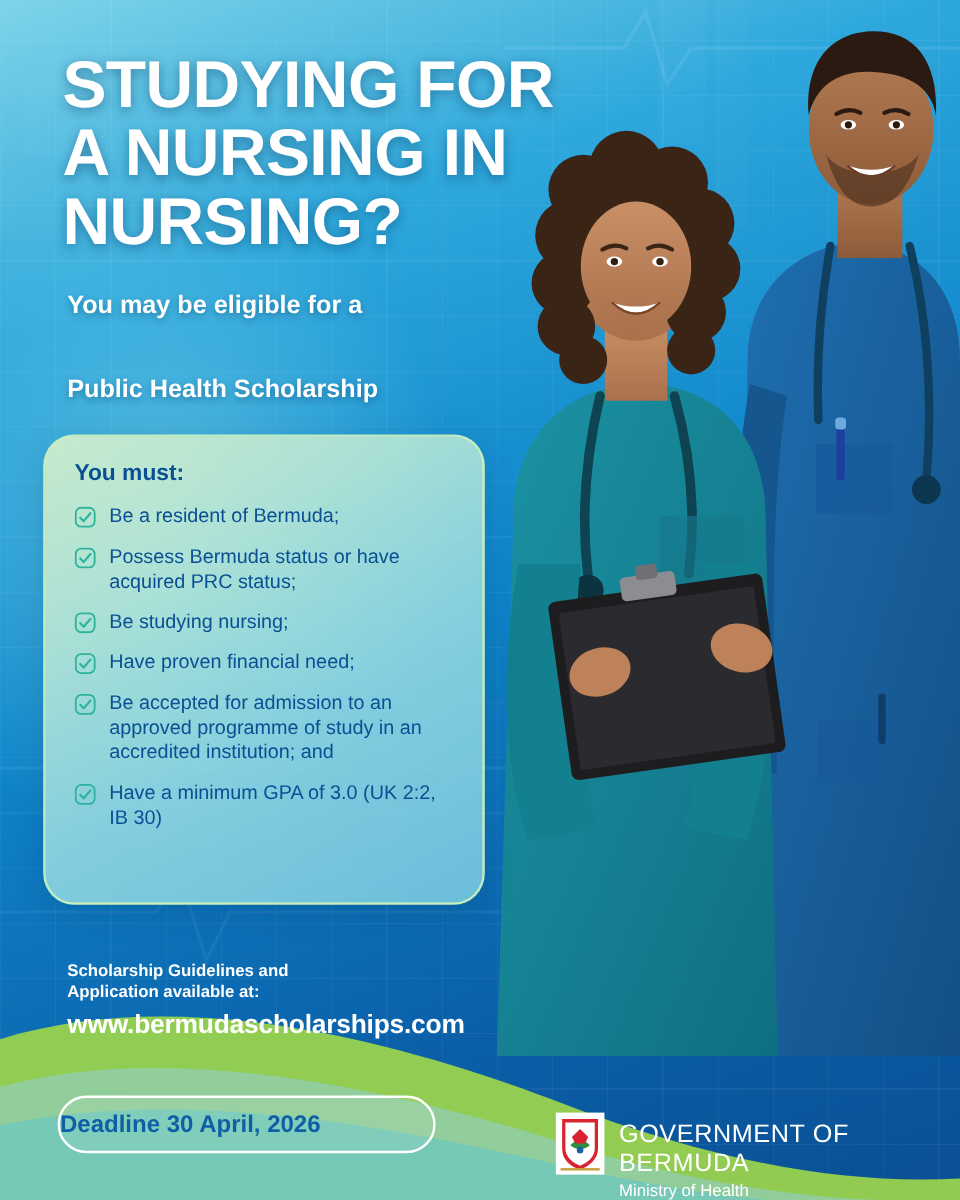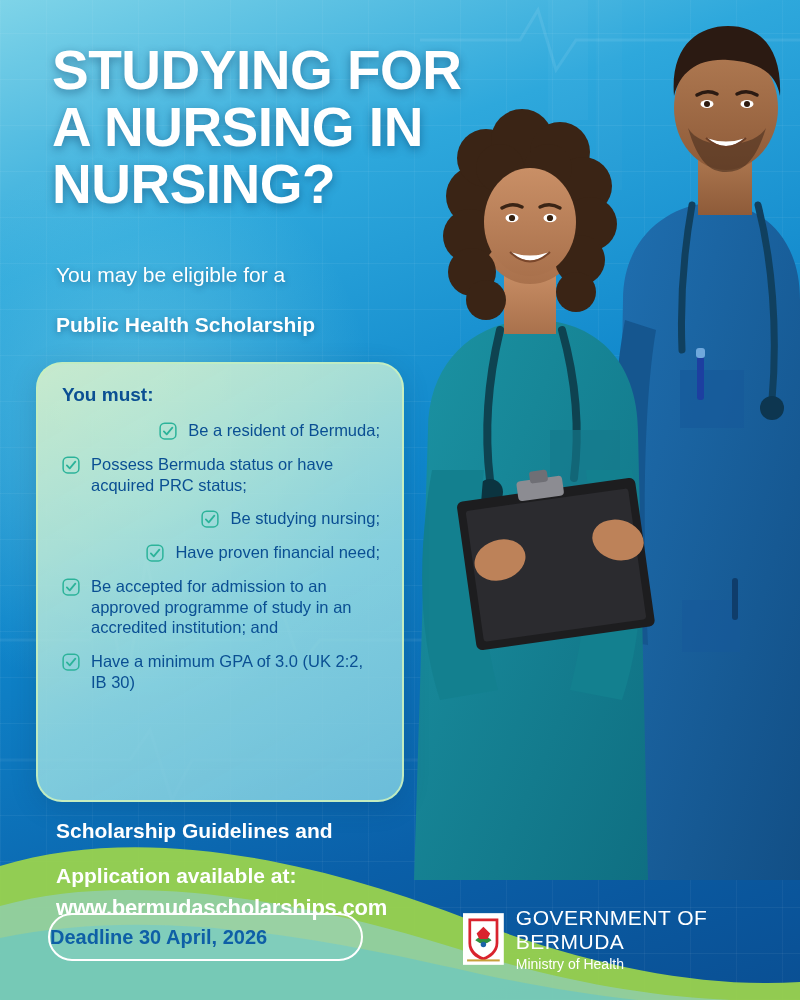--- a/index.html
+++ b/index.html
@@ -52,81 +52,80 @@
     font-size: 55px;
     line-height: 1.04;
     font-weight: bold;
     letter-spacing: -0.5px;
     text-shadow: 0 3px 10px rgba(4,50,90,0.45);
   }
   .headline .ln { display: block; white-space: nowrap; }
 
   .sub1 {
     position: absolute; left: 56px; top: 243px;
-    color: #ffffff; font-size: 21px; font-weight: normal;
+    color: #ffffff; font-size: 21px; font-weight: bold;
     text-shadow: 0 2px 6px rgba(4,50,90,0.4);
-    margin-top: 20px;
   }
   .sub2 {
     position: absolute; left: 54px; top: 272px;
     color: #ffffff; font-size: 38px; font-weight: bold;
     letter-spacing: -0.3px;
     text-shadow: 0 2px 8px rgba(4,50,90,0.45);
   }
   .sub3 {
     position: absolute; left: 56px; top: 313px;
     color: #ffffff; font-size: 21px; font-weight: bold;
     text-shadow: 0 2px 6px rgba(4,50,90,0.4);
   }
 
   
   .card {
     position: absolute; left: 36px; top: 362px;
-    width: 368px; height: 440px;
+    width: 368px; height: 392px;
     border-radius: 26px;
     background: linear-gradient(150deg, rgba(214,240,203,0.90) 0%, rgba(186,232,214,0.88) 30%, rgba(150,219,226,0.86) 60%, rgba(126,206,226,0.84) 100%);
     border: 2px solid rgba(200,240,190,0.9);
     box-shadow: 0 6px 26px rgba(4,50,90,0.18);
     padding: 20px 22px 10px 24px;
   }
   .card-title {
     color: #0a4f93; font-size: 19px; font-weight: bold;
     margin-bottom: 14px;
   }
-  .crit { display: flex; align-items: flex-start; margin-bottom: 13px; justify-content: flex-end; }
+  .crit { display: flex; align-items: flex-start; margin-bottom: 13px; }
   .tick {
     flex: 0 0 auto; width: 18px; height: 18px; margin-right: 11px; margin-top: 2px;
   }
   .crit-text {
     color: #0a4f93; font-size: 16.5px; line-height: 1.26; font-weight: 500;
   }
 
   
   .guide {
     position: absolute; left: 56px; top: 800px; width: 400px;
     color: #ffffff; font-weight: bold;
   }
-  .guide .g1 { font-size: 21px; line-height: 1.28; margin-top: 18px; }
+  .guide .g1 { font-size: 14px; line-height: 1.28; }
   .guide .g2 { font-size: 22px; margin-top: 5px; letter-spacing: -0.2px; }
 
   
   .deadline {
     position: absolute; left: 48px; top: 913px;
     width: 315px; height: 48px;
     border-radius: 26px;
     border: 2px solid #ffffff;
     background: rgba(255,255,255,0.08);
     display: flex; align-items: center; justify-content: flex-start;
     color: #0e5fa6; font-size: 20px; font-weight: bold;
   }
 
   
   .gov { position: absolute; left: 463px; top: 906px; display: flex; align-items: center; }
   .crest { width: 44px; height: 56px; margin-right: 12px; }
-  .gov-txt1 { color: #ffffff; font-size: 21px; letter-spacing: 0.5px; }
+  .gov-txt1 { color: #ffffff; font-size: 21px; letter-spacing: 0.5px; margin-top: 28px; }
   .gov-txt2 { color: #ffffff; font-size: 14px; font-weight: normal; margin-top: 2px; }
 </style>
 </head>
 <body>
 
 <div id="poster">
 
   <div class="texture"></div>
   <div class="glow-left"></div>
 

